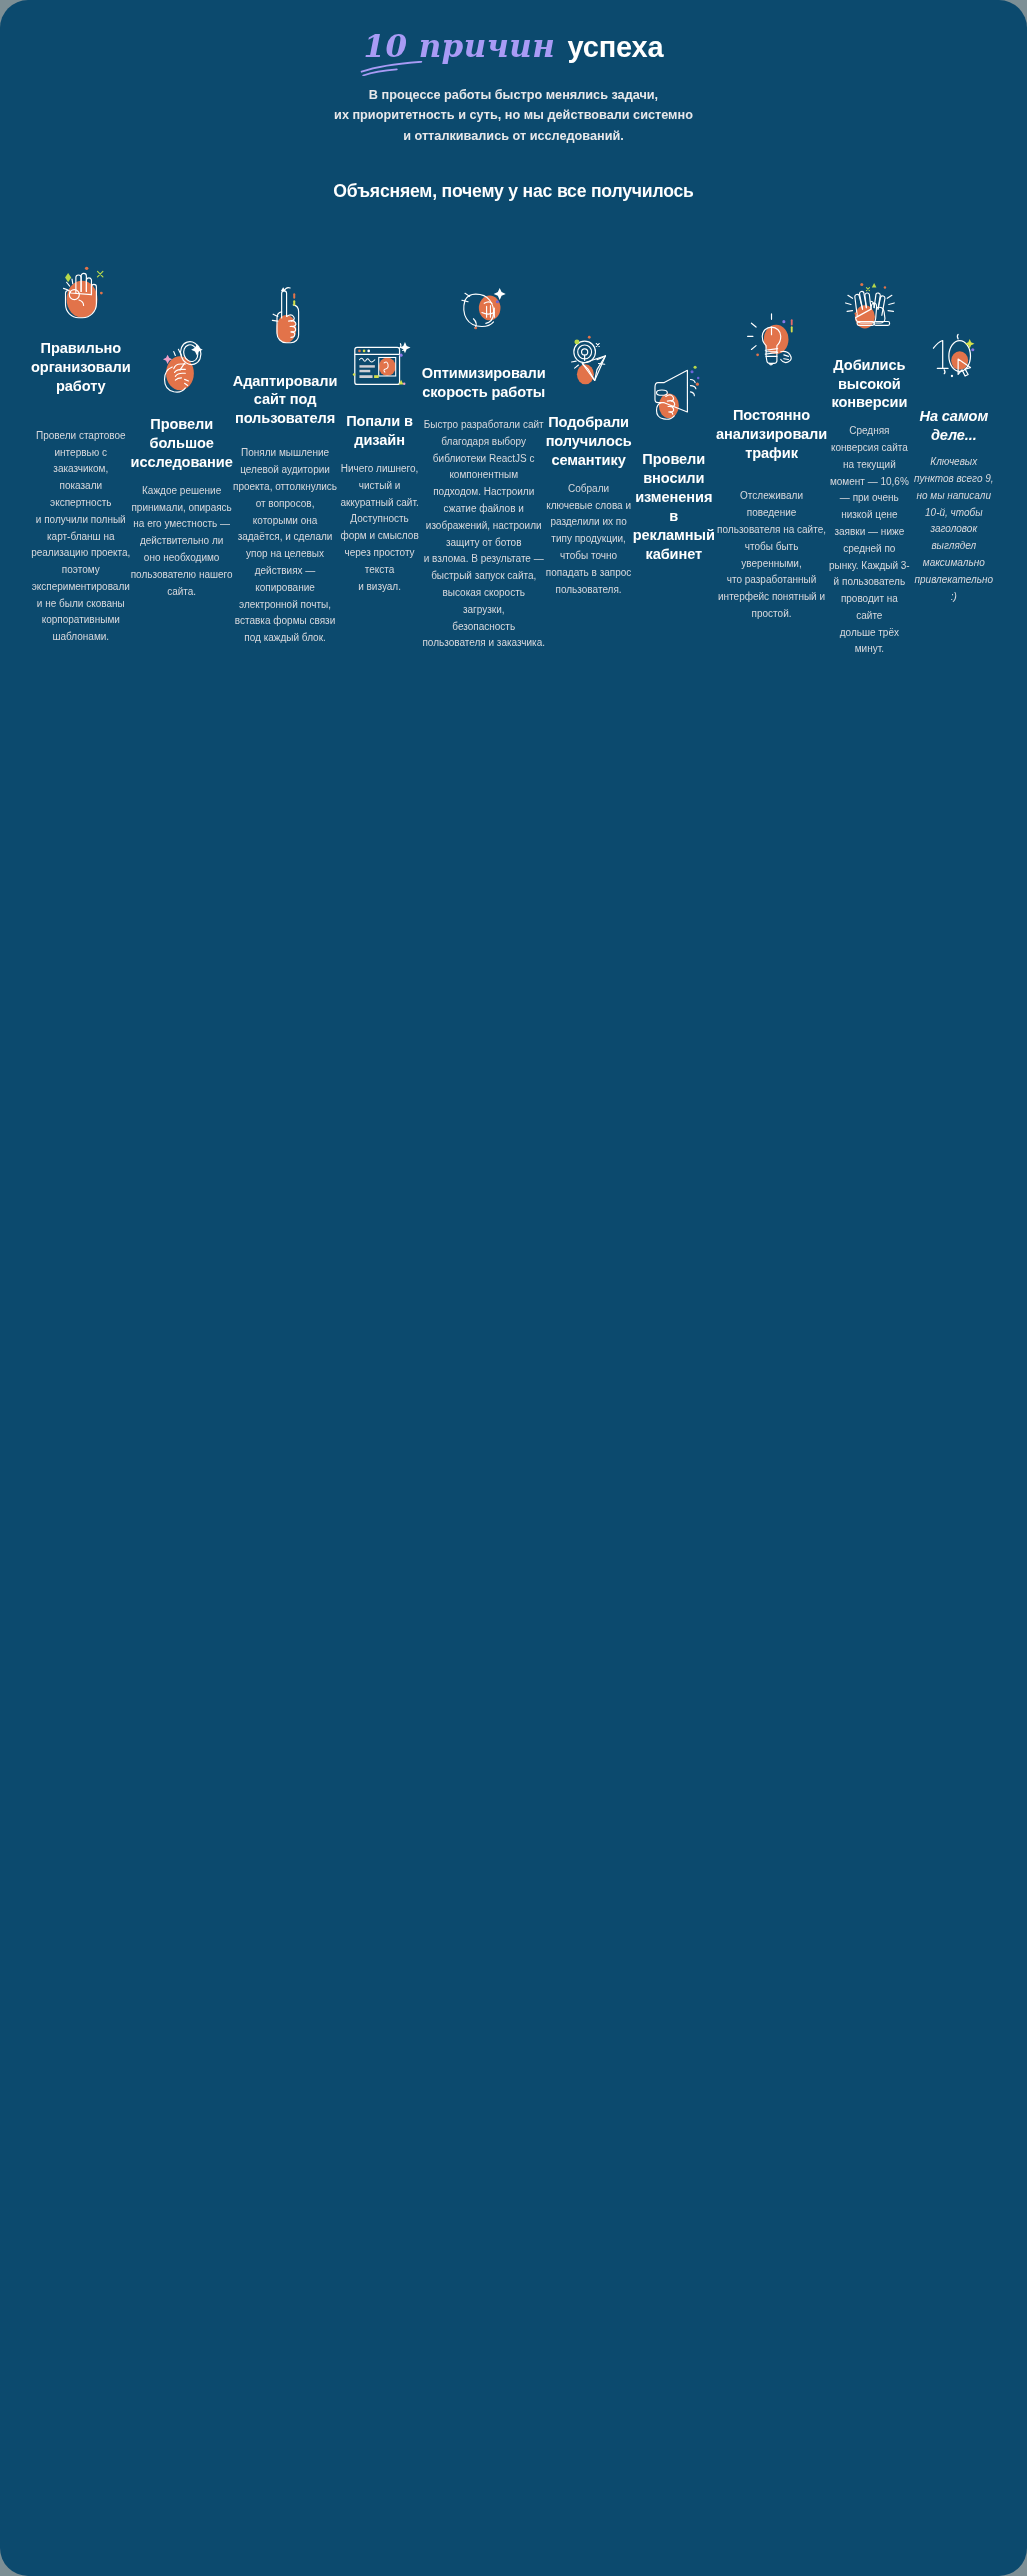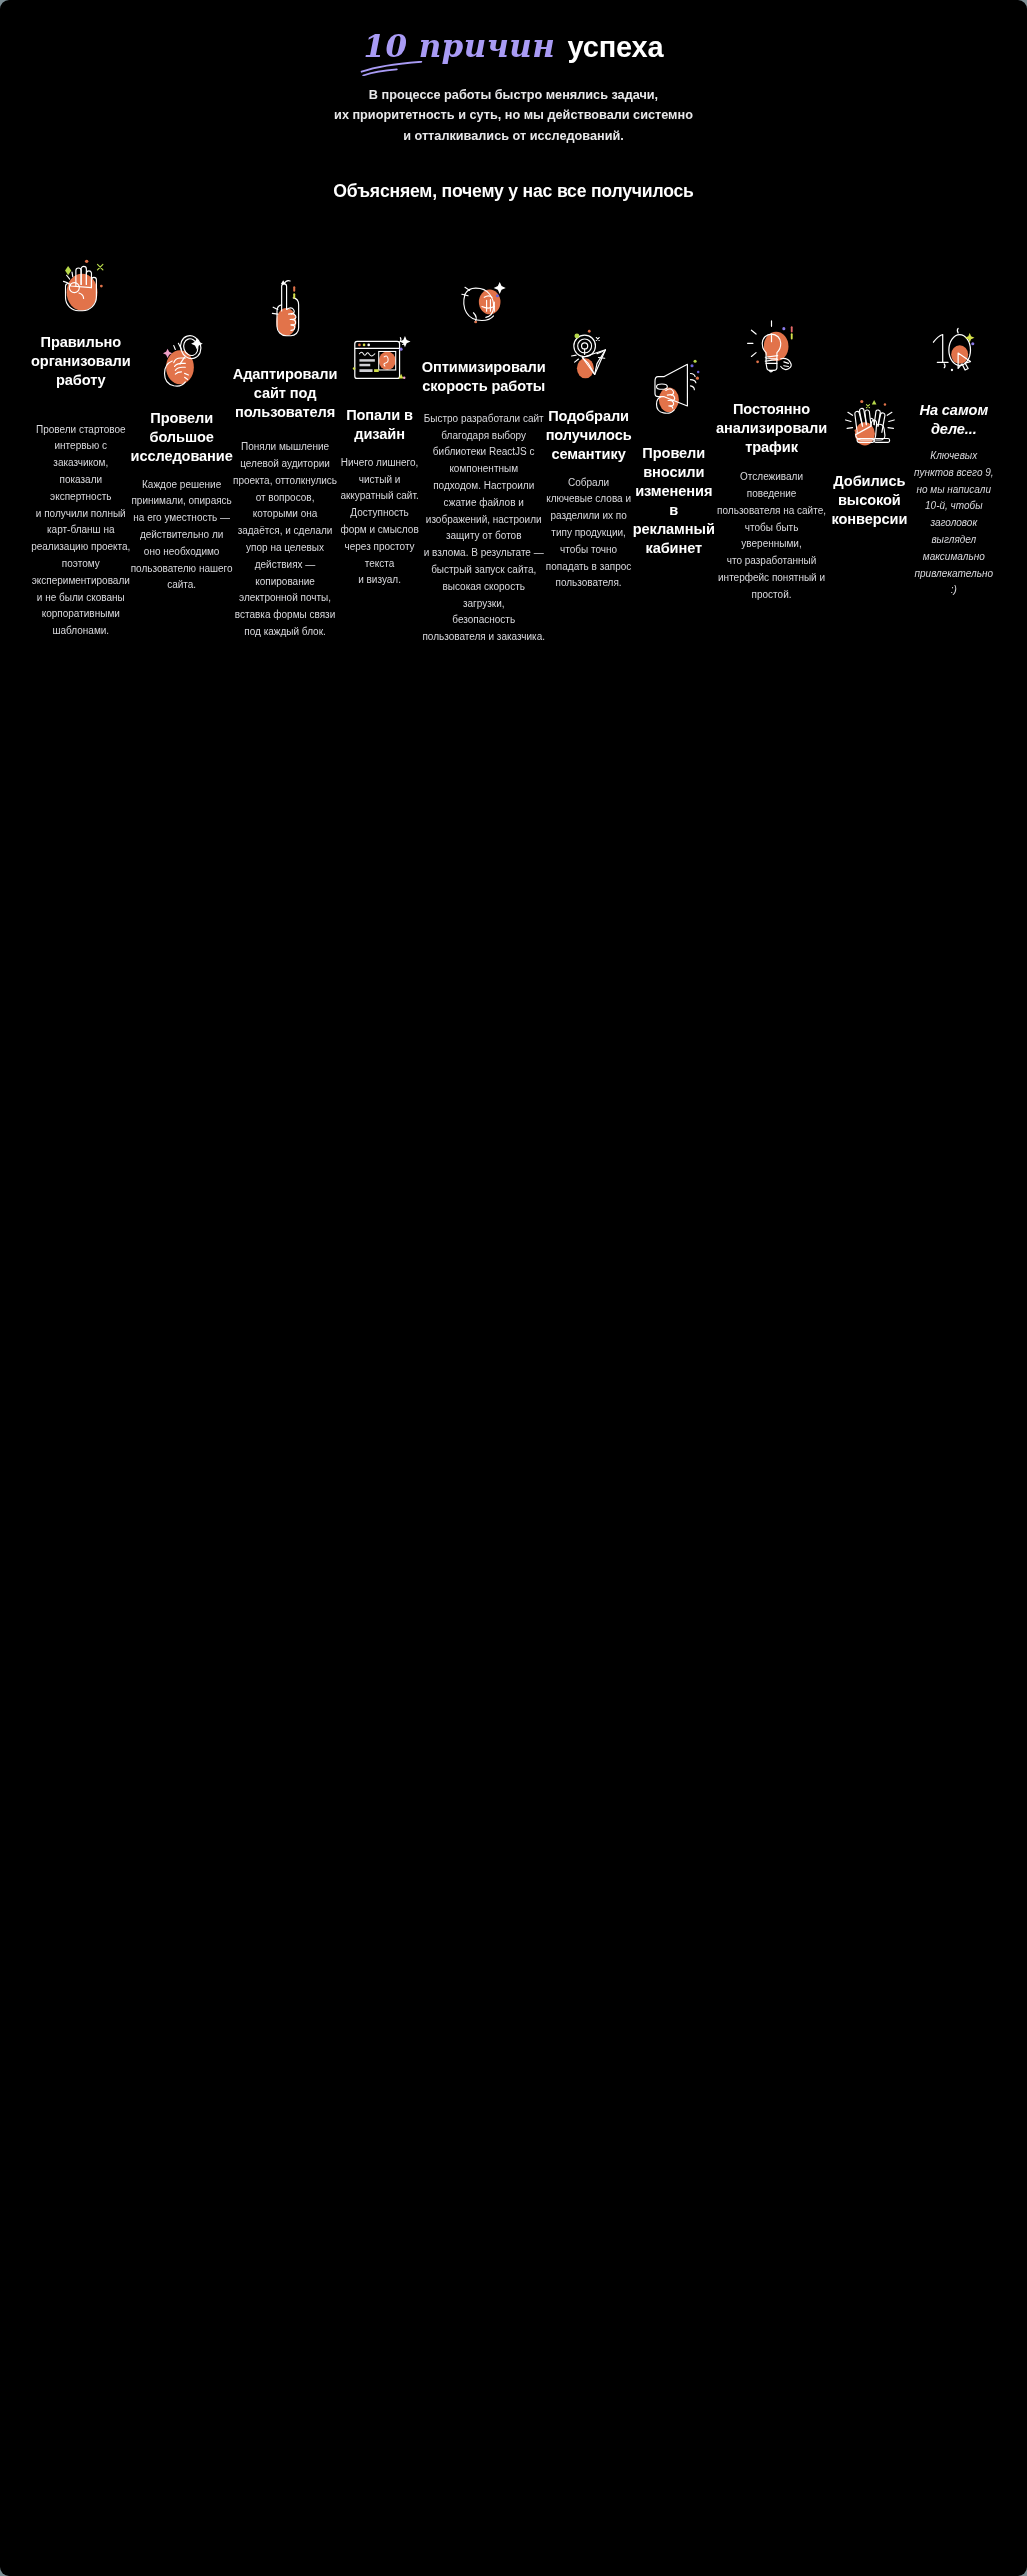--- a/index.html
+++ b/index.html
@@ -12,22 +12,22 @@
     width: 1028px;
     height: 2576px;
     overflow: hidden;
     font-family: "Liberation Sans", sans-serif;
     -webkit-font-smoothing: antialiased;
   }
 
   .page-frame {
     position: absolute;
     inset: 0;
-    background: #000000;
-    border-radius: 9px;
+    background: #0c4a6e;
+    border-radius: 28px;
     overflow: hidden;
   }
 
   .content {
     position: relative;
     width: 100%;
     height: 100%;
     box-sizing: border-box;
     padding: 0 31px;
   }
@@ -128,21 +128,21 @@
   .reason-body-line { display: block; }
 
   
   .reason.r1 { margin-top: 6.1px; }
   .reason.r2 { margin-top: 35px; }
   .reason.r3 { margin-top: 32px; }
   .reason.r4 { margin-top: 32px; }
   .reason.r5 { margin-top: 31px; }
   .reason.r6 { margin-top: 31px; }
   .reason.r7 { margin-top: 29px; }
-  .reason.r8 { margin-top: 34px; }
+  .reason.r8 { margin-top: 34px; gap: 13px; }
   .reason.r9 { margin-top: 32px; }
   .reason.r10 { margin-top: 32px; font-style: italic; }
 
   .reason.r1 .reason-title { margin-top: 12.3px; }
   .reason.r2 .reason-title { margin-top: 14px; }
   .reason.r3 .reason-title { margin-top: 20px; }
   .reason.r4 .reason-title { margin-top: 9.2px; }
   .reason.r5 .reason-title { margin-top: 18.4px; }
   .reason.r6 .reason-title { margin-top: 14px; }
   .reason.r7 .reason-title { margin-top: 18.4px; }
@@ -411,20 +411,25 @@
             <path d="M24 38 l-6 -4 M22 46 l-7 -2 M24 54 l-7 1"></path>
             <path d="M69 38 l6 -4 M71 46 l7 -2 M70 54 l7 1"></path>
           </g>
           <circle cx="36" cy="20" r="2" fill="#e2734a"></circle>
           <path d="M52 18 l3 6 -6 0z" fill="#b7d84a"></path>
           <path d="M42 24 l4 4 M46 24 l-4 4" stroke="#b7d84a" stroke-width="1.4" stroke-linecap="round"></path>
           <circle cx="66" cy="24" r="1.6" fill="#e2734a"></circle>
           <circle cx="28" cy="58" r="1.5" fill="#e2734a"></circle>
         </svg>
         <h3 class="reason-title">Добились высокой конверсии</h3>
+        <p class="reason-body">
+          <span class="reason-body-line">Средняя конверсия сайта на текущий момент — 10,6% — при очень низкой цене</span>
+          <span class="reason-body-line">заявки — ниже средней по рынку. Каждый 3-й пользователь проводит на сайте</span>
+          <span class="reason-body-line">дольше трёх минут.</span>
+        </p>
       </article>
 
       <article class="reason r10">
         <svg class="reason-icon" viewBox="0 0 92 92">
           <ellipse cx="54" cy="50" rx="11" ry="12" fill="#e2734a"></ellipse>
           <g fill="none" stroke="#ffffff" stroke-width="1.6" stroke-linecap="round" stroke-linejoin="round">
             <path d="M20 34 q6 -8 12 -10 L32 60 M25 60 L39 60"></path>
             <ellipse cx="54" cy="44" rx="14" ry="20"></ellipse>
             <path d="M52 22 q-2 -4 0 -6"></path>
             <path d="M34 62 q2 3 0 5"></path>

